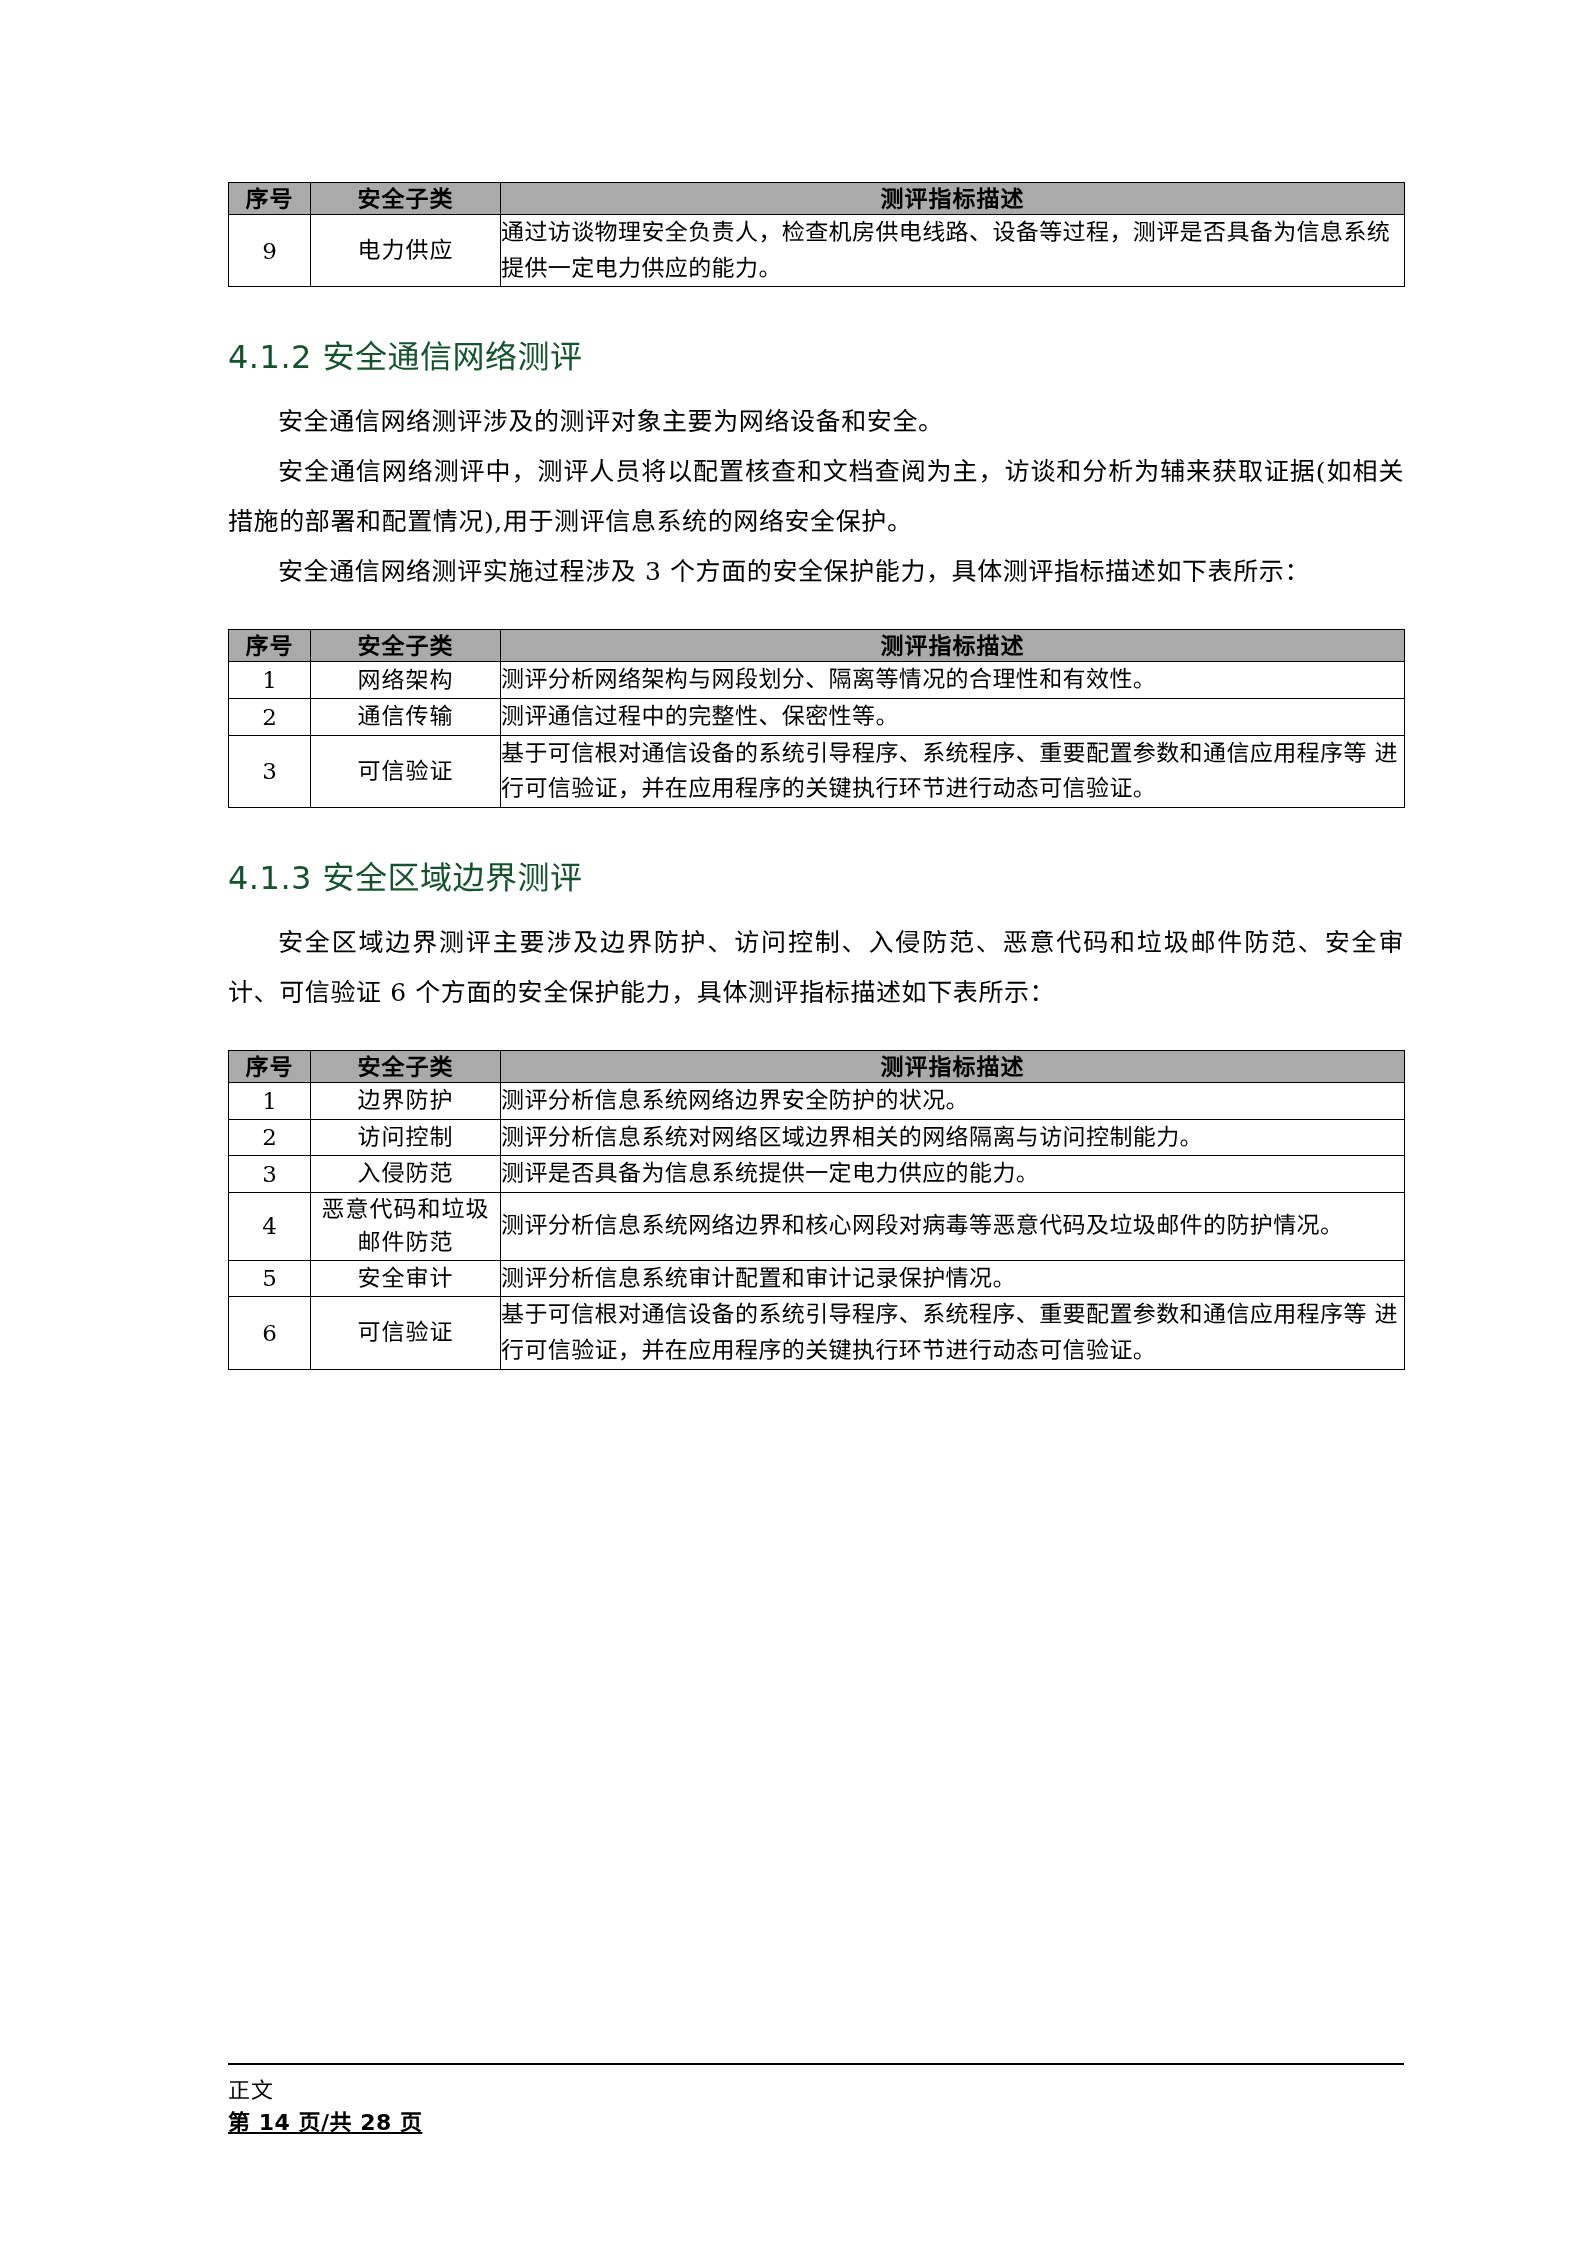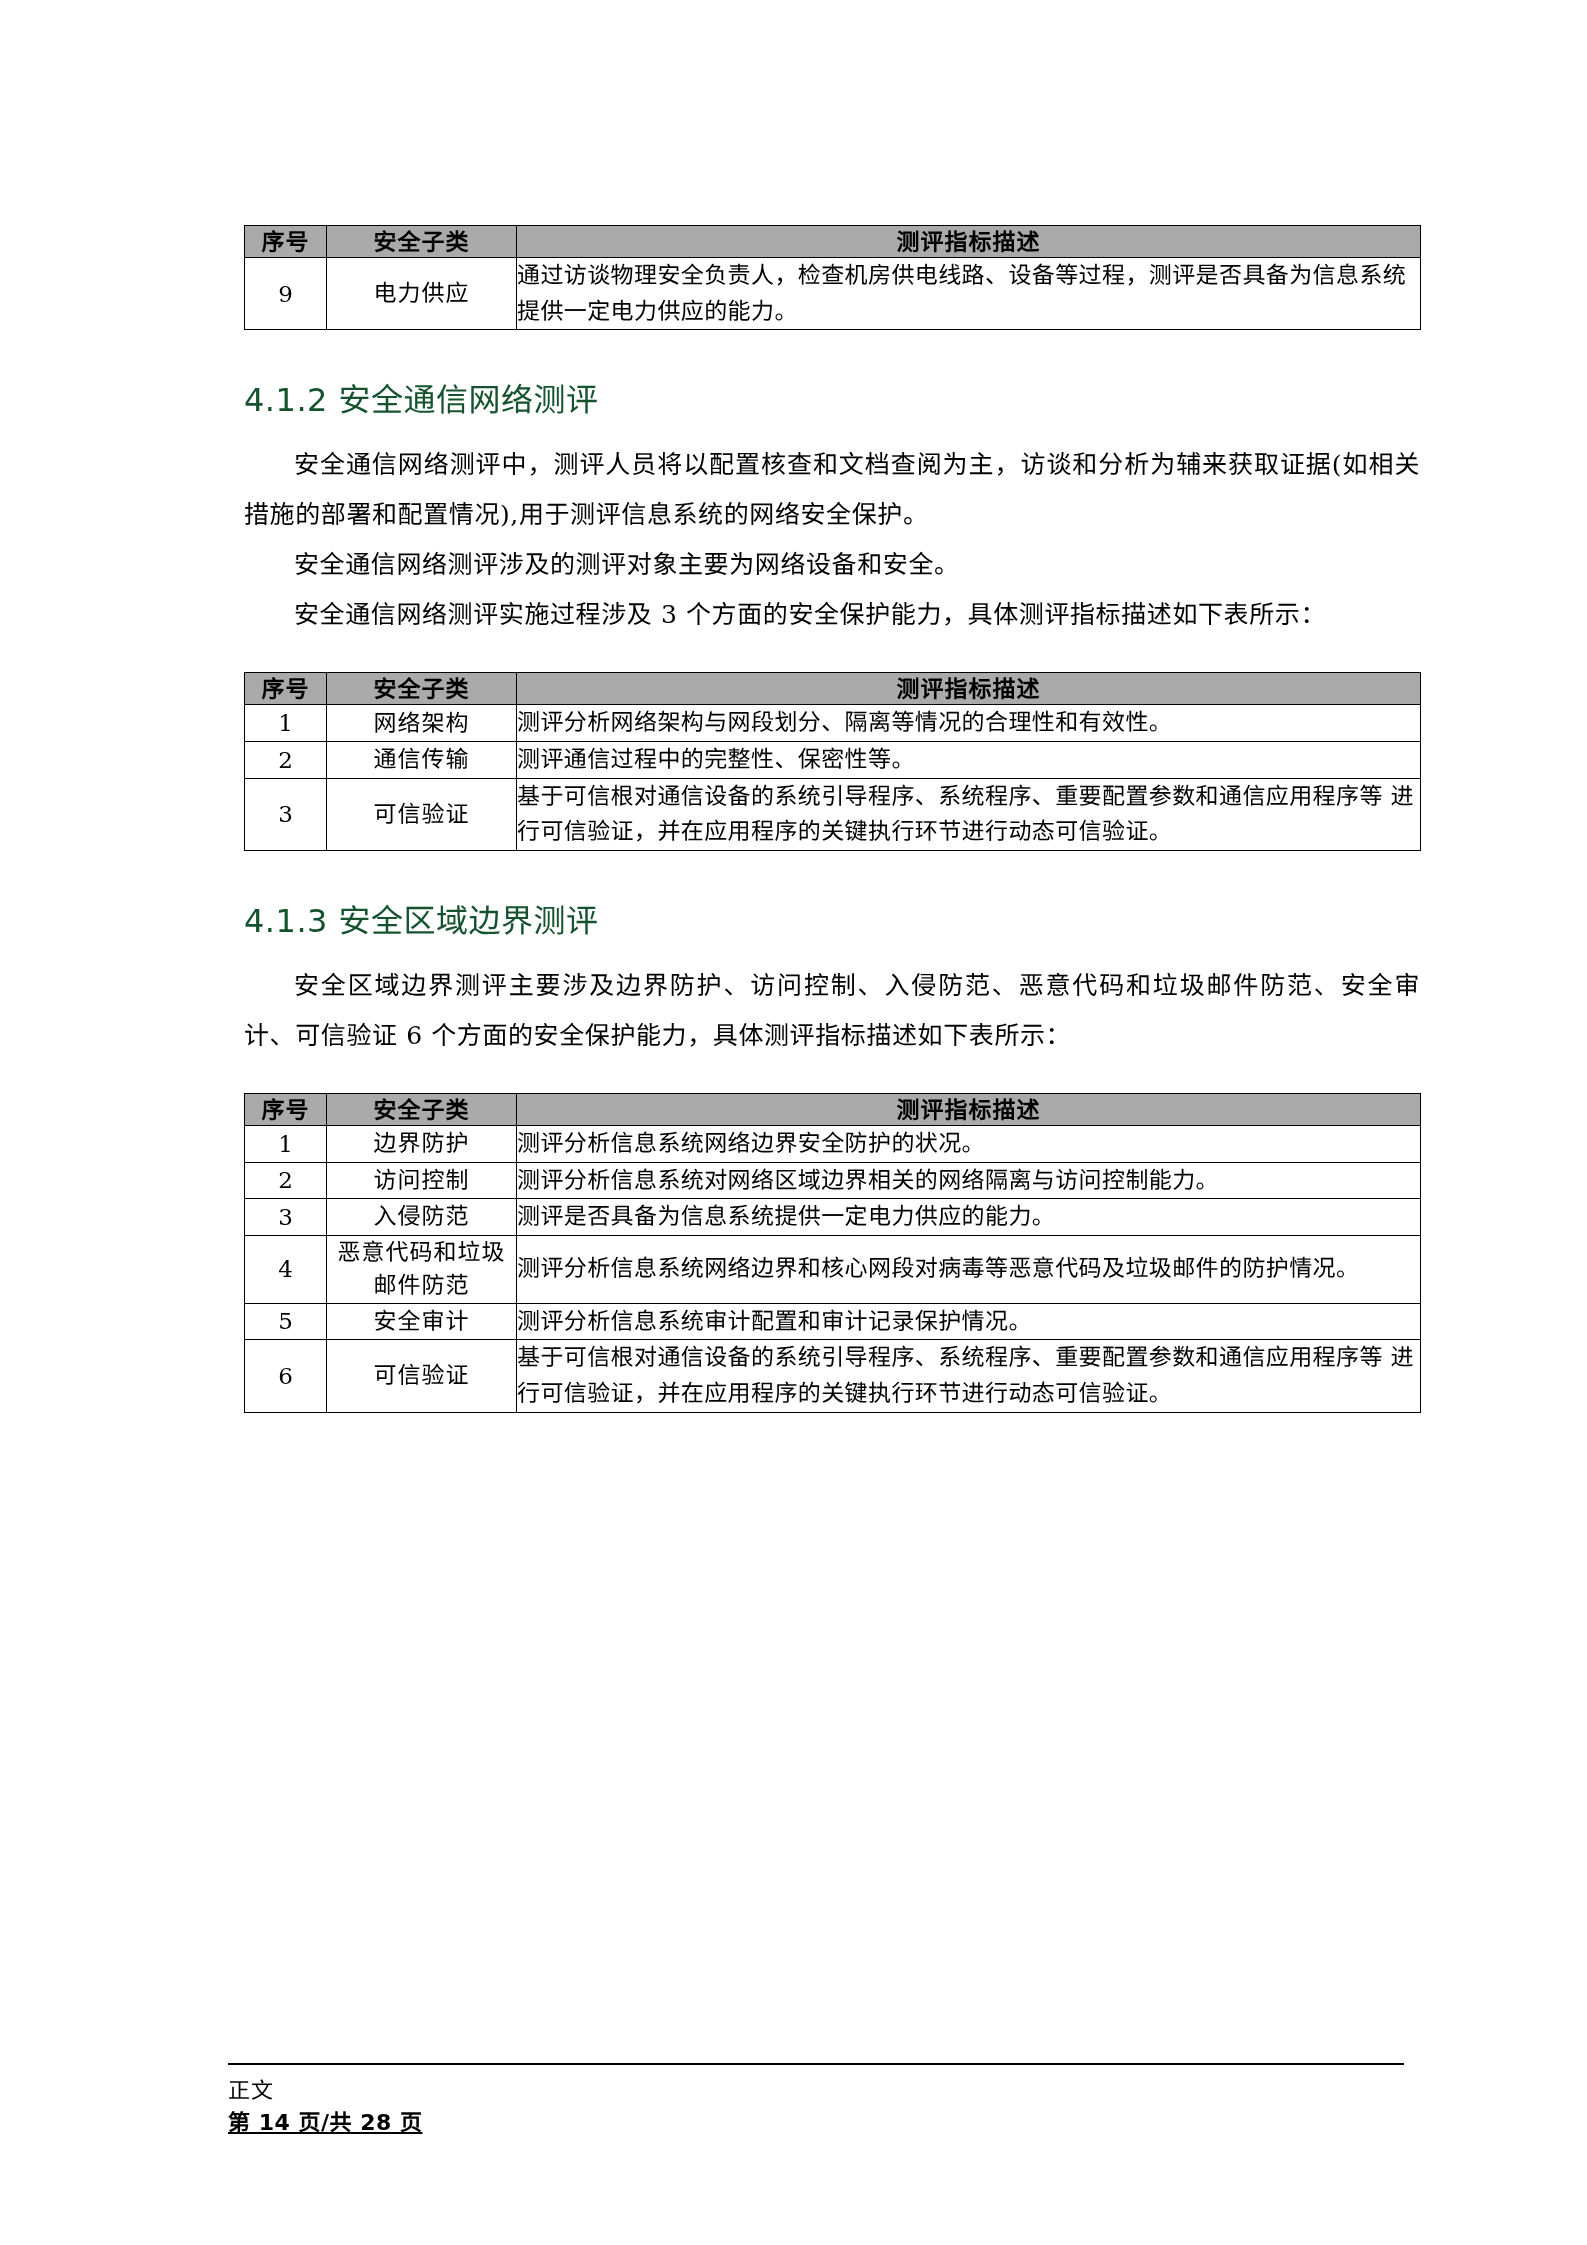--- a/index.html
+++ b/index.html
@@ -15,24 +15,23 @@
     position: relative;
     width: 1587px;
     height: 2245px;
     margin: 0 auto;
     background: #ffffff;
     box-sizing: border-box;
     overflow: hidden;
   }
   .content {
     position: absolute;
-    left: 244px;
+    left: 228px;
     top: 0;
     width: 1176px;
-    margin-top: 43px;
   }
 
   
   table.doc-table {
     border-collapse: collapse;
     width: 1176px;
     table-layout: fixed;
     font-family: "DejaVu Serif", "Liberation Serif", serif;
   }
   table.doc-table td,
@@ -171,22 +170,22 @@
           <td class="cell-sub">电力供应</td>
           <td class="cell-desc">通过访谈物理安全负责人，检查机房供电线路、设备等过程，测评是否具备为信息系统提供一定电力供应的能力。</td>
         </tr>
       </tbody>
     </table>
 
     <div class="sp-heading-top"></div>
     <h2 class="section">4.1.2 安全通信网络测评</h2>
     <div class="sp-after-heading"></div>
 
+    <p class="body-para">安全通信网络测评涉及的测评对象主要为网络设备和安全。</p>
     <p class="body-para">安全通信网络测评中，测评人员将以配置核查和文档查阅为主，访谈和分析为辅来获取证据(如相关措施的部署和配置情况),用于测评信息系统的网络安全保护。</p>
-    <p class="body-para">安全通信网络测评涉及的测评对象主要为网络设备和安全。</p>
     <p class="body-para">安全通信网络测评实施过程涉及 3 个方面的安全保护能力，具体测评指标描述如下表所示：</p>
 
     <div class="sp-before-cap"></div>
     <div class="sp-after-cap"></div>
 
     <table class="doc-table">
       <colgroup>
         <col class="col-no">
           <col class="col-sub">
           <col class="col-desc">

